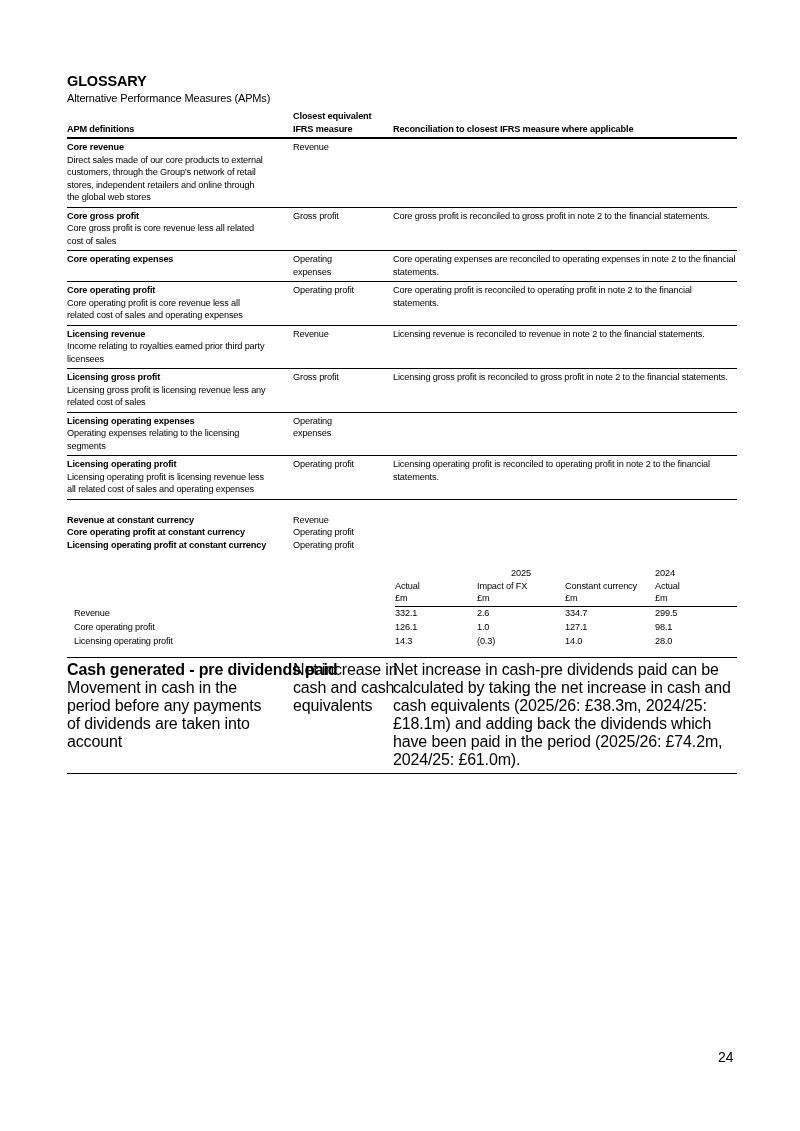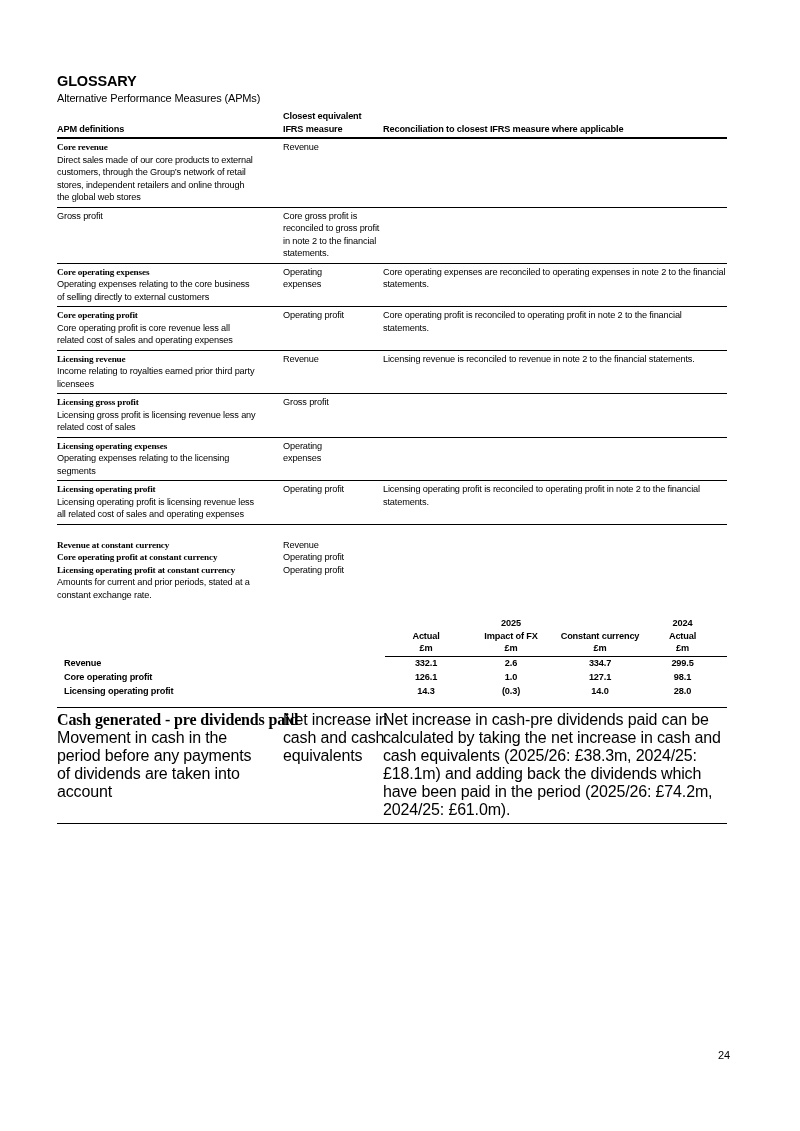--- a/index.html
+++ b/index.html
@@ -2,49 +2,49 @@
 <html><head>
 <meta charset="utf-8">
 <style>
   * { margin:0; padding:0; box-sizing:border-box; }
   html,body { background:#ffffff; }
   body {
     width:800px; height:1131px; position:relative; overflow:hidden;
     font-family:"Liberation Sans", sans-serif; color:#000;
     letter-spacing:-0.15px;
   }
-  .page { position:absolute; left:57px; top:73px; width:670px; }
+  .page { position:absolute; left:67px; top:73px; width:670px; }
   .title { font-size:14.5px; font-weight:bold; line-height:16px; }
   .subtitle { font-size:11px; line-height:12px; margin-top:3px; }
 
   .glossary { margin-top:4px; font-size:9.2px; line-height:12.5px; }
   .g-row {
     display:grid; grid-template-columns:226px 100px 344px;
     border-bottom:1.5px solid #000; padding:2px 0 3px;
   }
   .g-row.no-bb { border-bottom:none;margin-top:12px; }
   .g-header { align-items:end; font-weight:bold; border-bottom:2px solid #000; padding:0 0 2px; margin-top:6px; }
   .c1 { padding-right:26px; }
   .c2 { padding-right:6px; }
-  .term { font-weight:bold; white-space:nowrap;font-family:Liberation Serif, serif; }
+  .term { font-weight:bold; white-space:nowrap; }
   .ifrs-line { white-space:nowrap; }
   .g-header .c2 div { white-space:nowrap; }
 
   .fx { margin-top:13px; margin-bottom:8px; font-size:9.2px; line-height:12.5px; }
   .fx-grid { display:grid; grid-template-columns:328px 82px 88px 90px 82px; }
-  .fxc { min-height:12.5px;font-weight:bold; }
-  .fxc.num { text-align:center; }
+  .fxc { min-height:12.5px; }
+  .fxc.num { text-align:left; }
   .fxc.ctr { text-align:center; }
   .fxc.pr { padding-right:7px; }
   .fxc.lbl { padding-left:7px; }
   .fxc.unit { border-bottom:1px solid #000; padding-bottom:1px; }
   .fxc.vrow { line-height:13.5px; padding-top:0.5px; }
   .cash-row { border-top:1.5px solid #000; border-bottom:1.5px solid #000; padding:3px 0 4px; }
 
-  .page-number { position:absolute; top:1049px; left:718px; font-size:11px; }
+  .page-number { position:absolute; top:1049px; left:718px; font-size:14px; }
 </style>
 </head>
 <body>
 
 <div class="page">
 
   <div class="title">GLOSSARY</div>
   <div class="subtitle">Alternative Performance Measures (APMs)</div>
 
   <div class="glossary">
@@ -60,31 +60,34 @@
         <div class="g-row">
           <div class="c1">
             <div class="term">Core revenue</div>
             <div class="def">Direct sales made of our core products to external customers, through the Group’s network of retail stores, independent retailers and online through the global web stores</div>
           </div>
           <div class="c2">
             <div class="ifrs-line">Revenue</div>
           </div>
         </div>
         <div class="g-row">
+          <div class="c1">
+            <div class="term">Core gross profit</div>
+            <div class="def">Core gross profit is core revenue less all related cost of sales</div>
+          </div>
           <div class="c2">
             <div class="ifrs-line">Gross profit</div>
           </div>
           <div class="c3">
             <div>Core gross profit is reconciled to gross profit in note 2 to the financial statements.</div>
           </div>
         </div>
         <div class="g-row">
           <div class="c1">
             <div class="term">Core operating expenses</div>
-            <div class="def">Operating expenses relating to the core business of selling directly to external customers</div>
           </div>
           <div class="c2">
             <div class="ifrs-line">Operating</div>
             <div class="ifrs-line">expenses</div>
           </div>
           <div class="c3">
             <div>Core operating expenses are reconciled to operating expenses in note 2 to the financial statements.</div>
           </div>
         </div>
         <div class="g-row">
@@ -111,20 +114,23 @@
             <div>Licensing revenue is reconciled to revenue in note 2 to the financial statements.</div>
           </div>
         </div>
         <div class="g-row">
           <div class="c1">
             <div class="term">Licensing gross profit</div>
             <div class="def">Licensing gross profit is licensing revenue less any related cost of sales</div>
           </div>
           <div class="c2">
             <div class="ifrs-line">Gross profit</div>
+          </div>
+          <div class="c3">
+            <div>Licensing gross profit is reconciled to gross profit in note 2 to the financial statements.</div>
           </div>
         </div>
         <div class="g-row">
           <div class="c1">
             <div class="term">Licensing operating expenses</div>
             <div class="def">Operating expenses relating to the licensing segments</div>
           </div>
           <div class="c2">
             <div class="ifrs-line">Operating</div>
             <div class="ifrs-line">expenses</div>
@@ -140,21 +146,20 @@
           </div>
           <div class="c3">
             <div>Licensing operating profit is reconciled to operating profit in note 2 to the financial statements.</div>
           </div>
         </div>
         <div class="g-row no-bb">
           <div class="c1">
             <div class="term">Revenue at constant currency</div>
             <div class="term">Core operating profit at constant currency</div>
             <div class="term">Licensing operating profit at constant currency</div>
-            <div class="def">Amounts for current and prior periods, stated at a constant exchange rate.</div>
           </div>
           <div class="c2">
             <div class="ifrs-line">Revenue</div>
             <div class="ifrs-line">Operating profit</div>
             <div class="ifrs-line">Operating profit</div>
           </div>
         </div>
       </div>
   </div>
 

